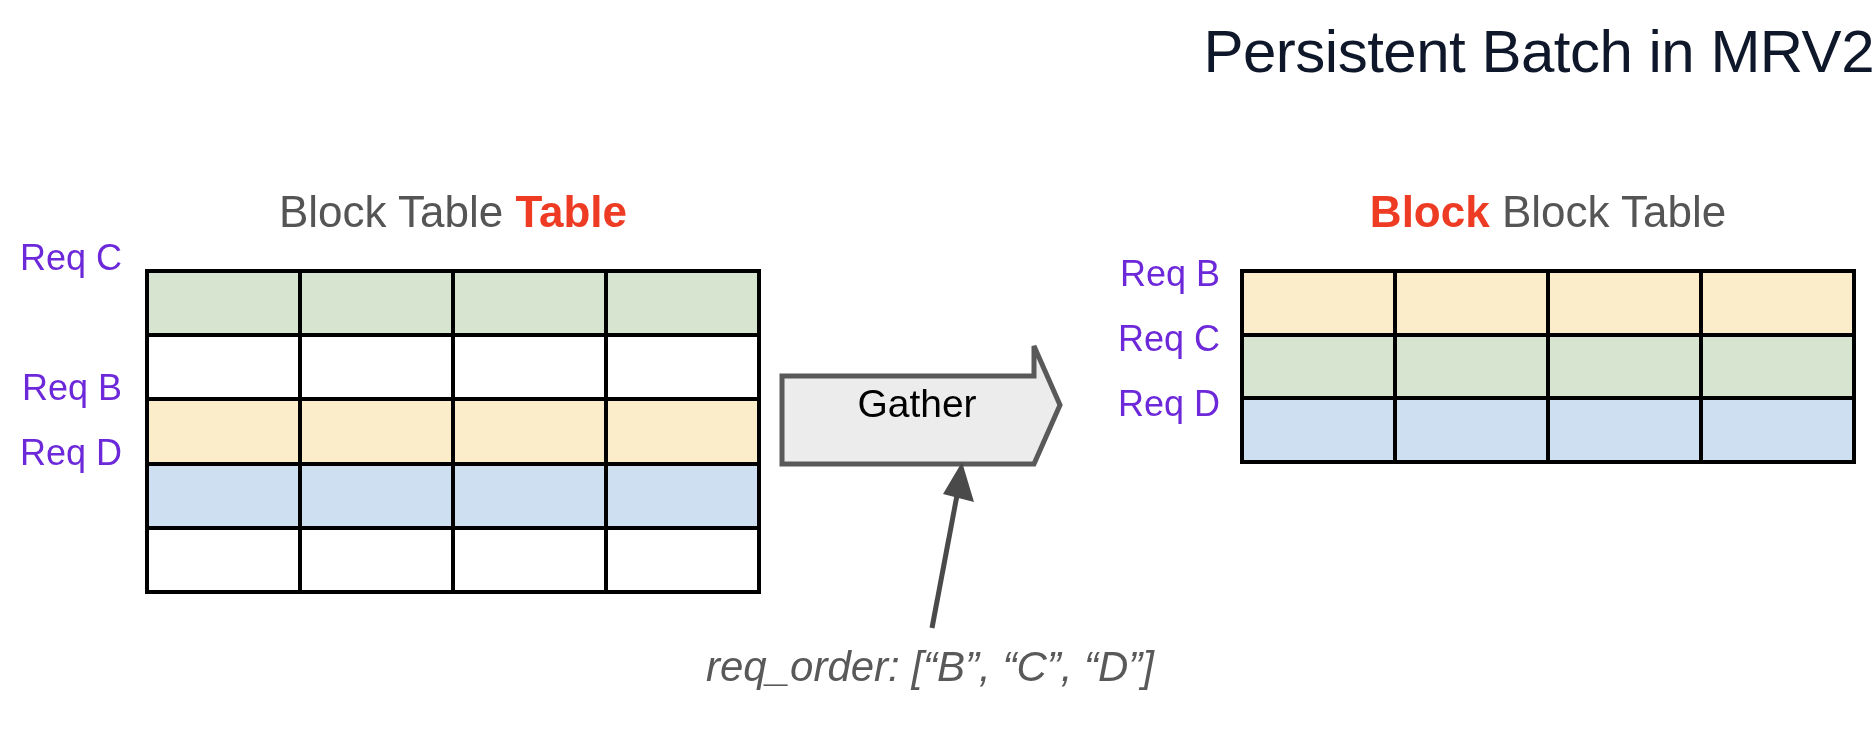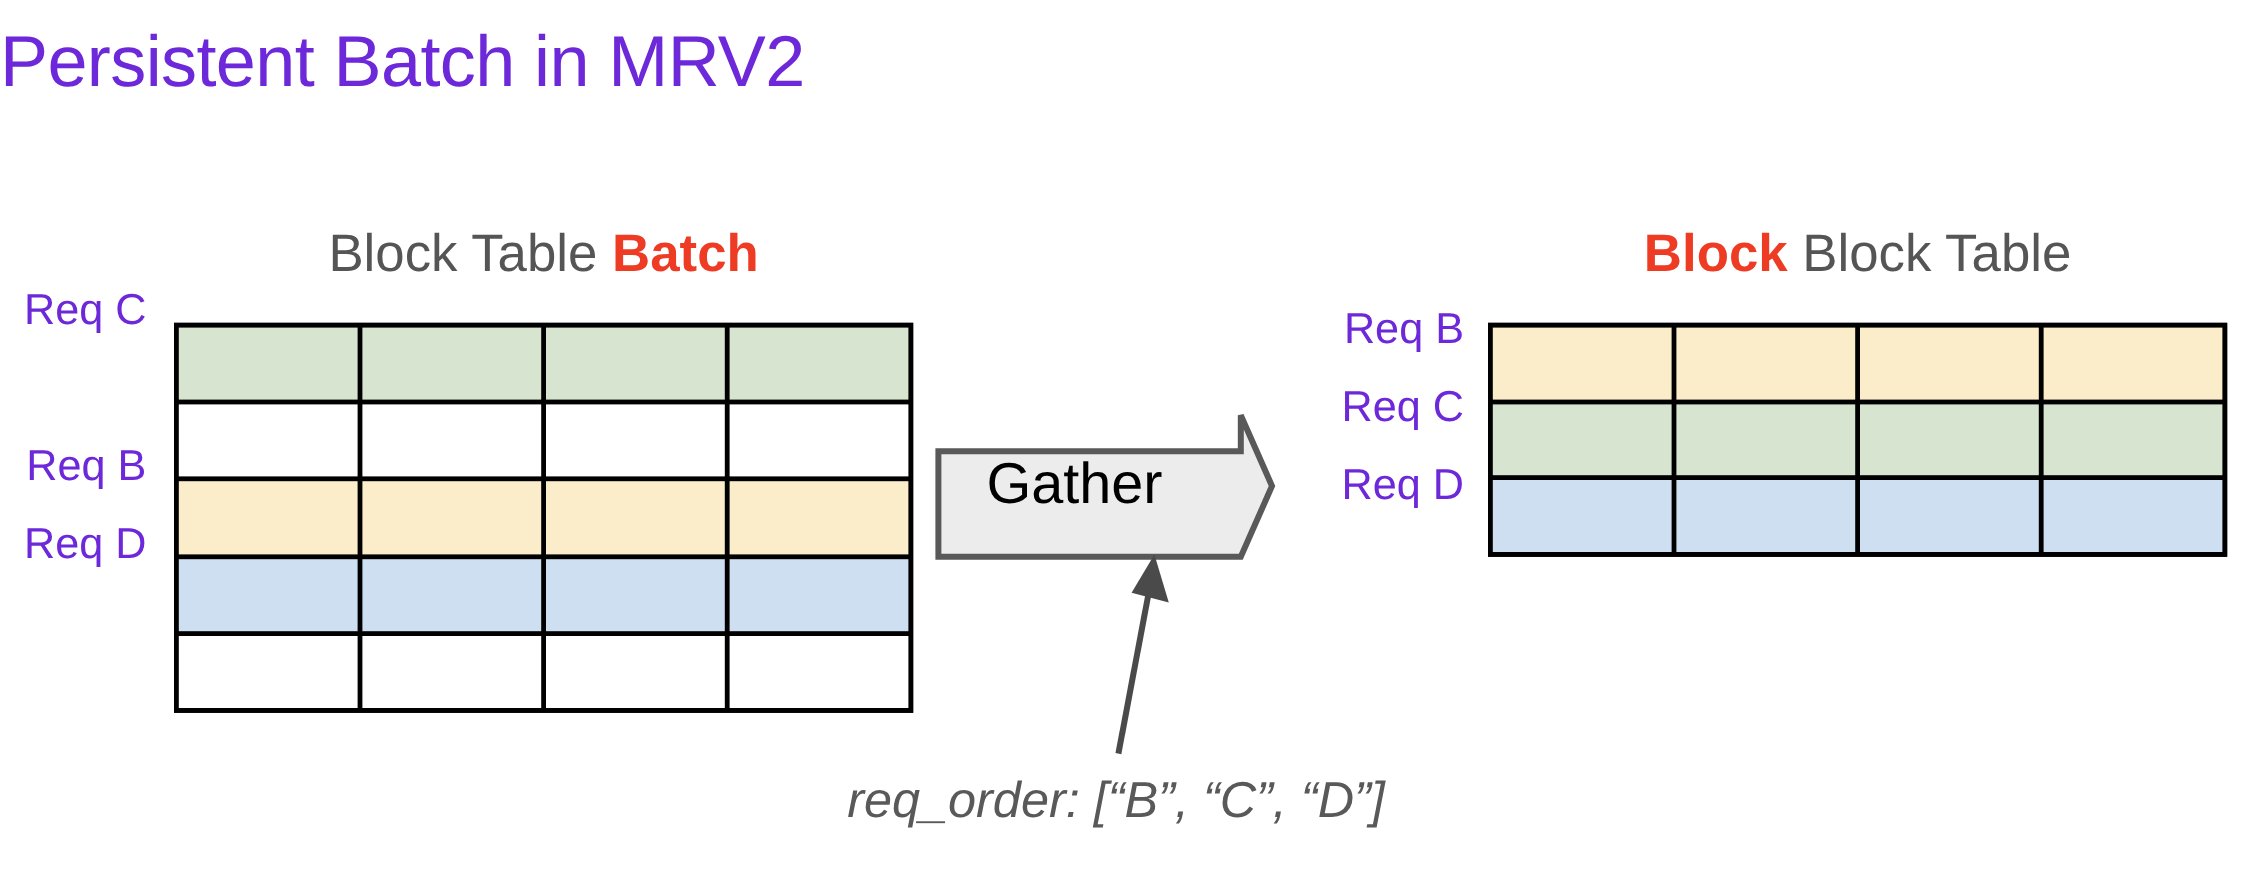--- a/index.html
+++ b/index.html
@@ -18,24 +18,24 @@
     background: #ffffff;
     overflow: hidden;
   }
 
   
   #page-title {
     position: absolute;
     left: 0;
     top: 14px;
     width: 1874px;
-    text-align: left;
+    text-align: right;
     font-size: 60px;
     line-height: 76px;
-    color: #6d28d9;
+    color: #0f172a;
     font-weight: 400;
     letter-spacing: -0.5px;
   }
 
   
   .section-heading {
     position: absolute;
     font-size: 44px;
     line-height: 54px;
     color: #555555;
@@ -95,27 +95,27 @@
   
   #gather-arrow {
     position: absolute;
     left: 776px;
     top: 340px;
     width: 290px;
     height: 130px;
   }
   #gather-label {
     position: absolute;
-    left: 822px;
+    left: 789px;
     top: 376px;
     width: 256px;
     height: 56px;
     line-height: 56px;
-    text-align: left;
-    font-size: 48px;
+    text-align: center;
+    font-size: 39px;
     color: #000000;
     white-space: nowrap;
   }
 
   
   #req-order-arrow {
     position: absolute;
     left: 900px;
     top: 450px;
     width: 120px;
@@ -135,21 +135,21 @@
   }
 </style>
 </head>
 <body>
 
 <div id="canvas">
 
   <div id="page-title">Persistent Batch in MRV2</div>
 
   <div id="heading-left" class="section-heading">
-    <span>Block Table </span><span class="hl">Batch</span>
+    <span>Block Table </span><span class="hl">Table</span>
   </div>
 
   <div id="heading-right" class="section-heading">
     <span class="hl">Block</span><span> Block Table</span>
   </div>
 
   <div class="row-label left-side" style="top:236px;">Req C</div>
   <div class="row-label left-side" style="top:301px;"></div>
   <div class="row-label left-side" style="top:366px;">Req B</div>
   <div class="row-label left-side" style="top:431px;">Req D</div>

